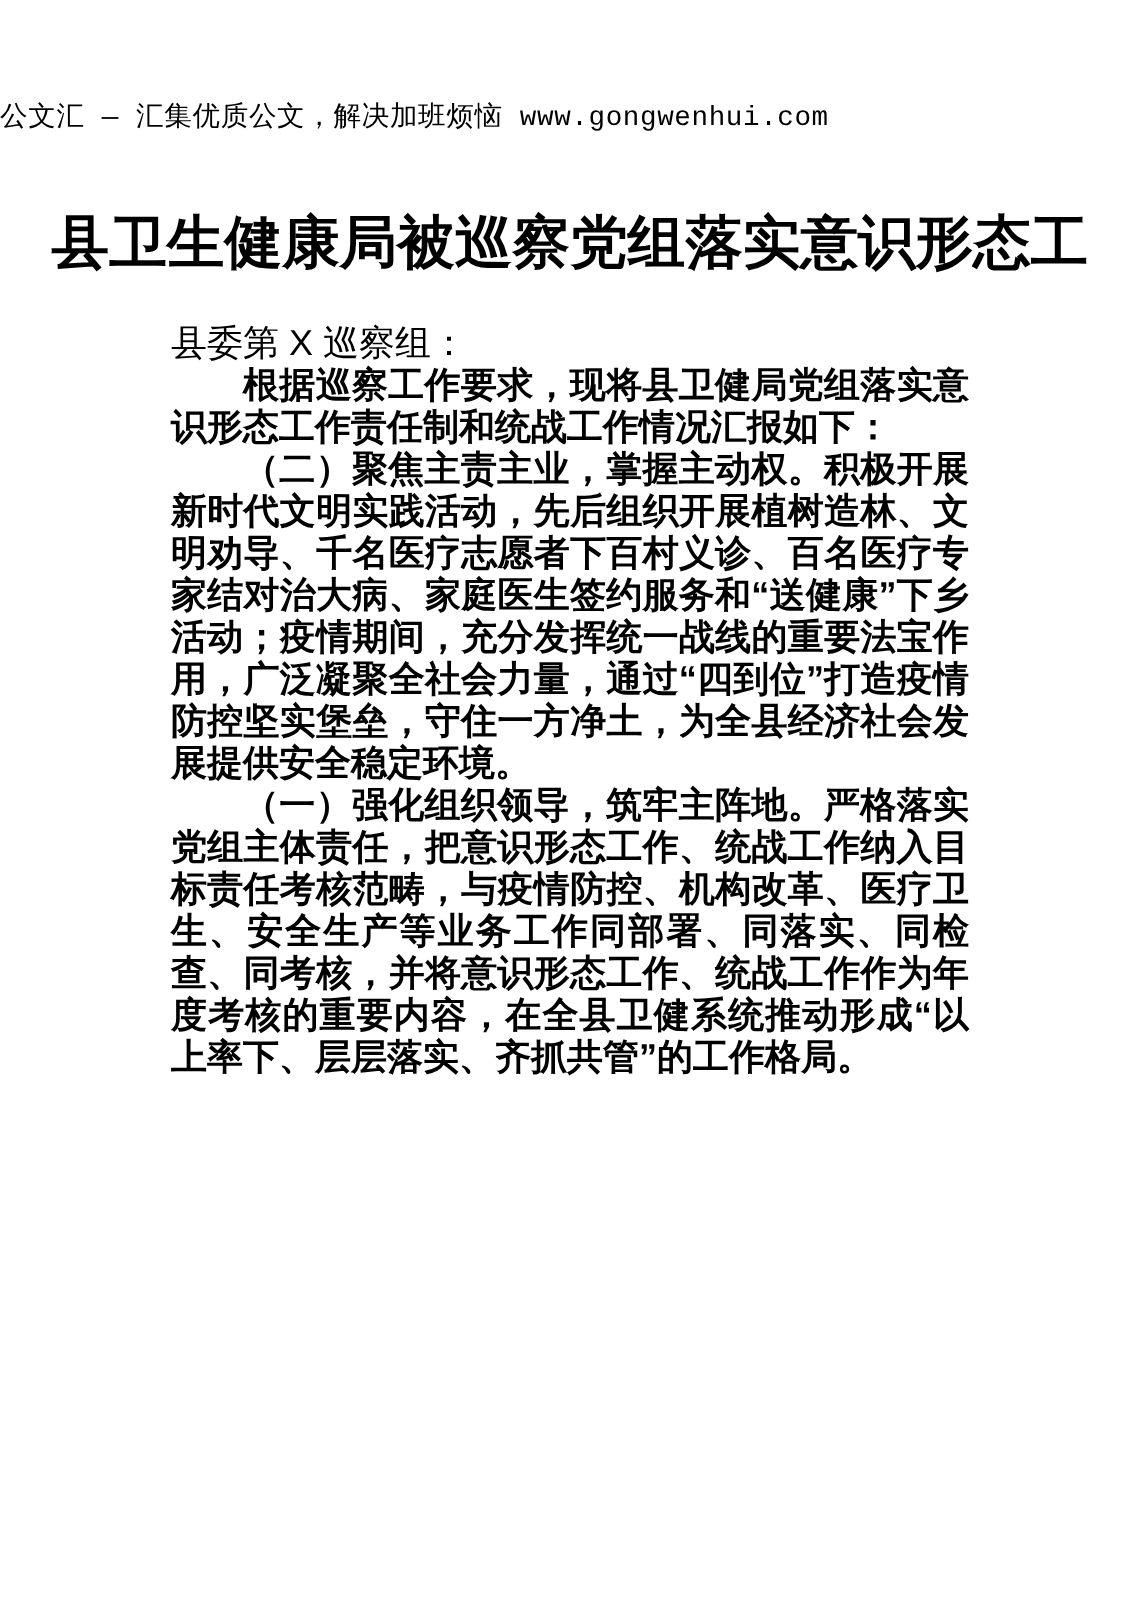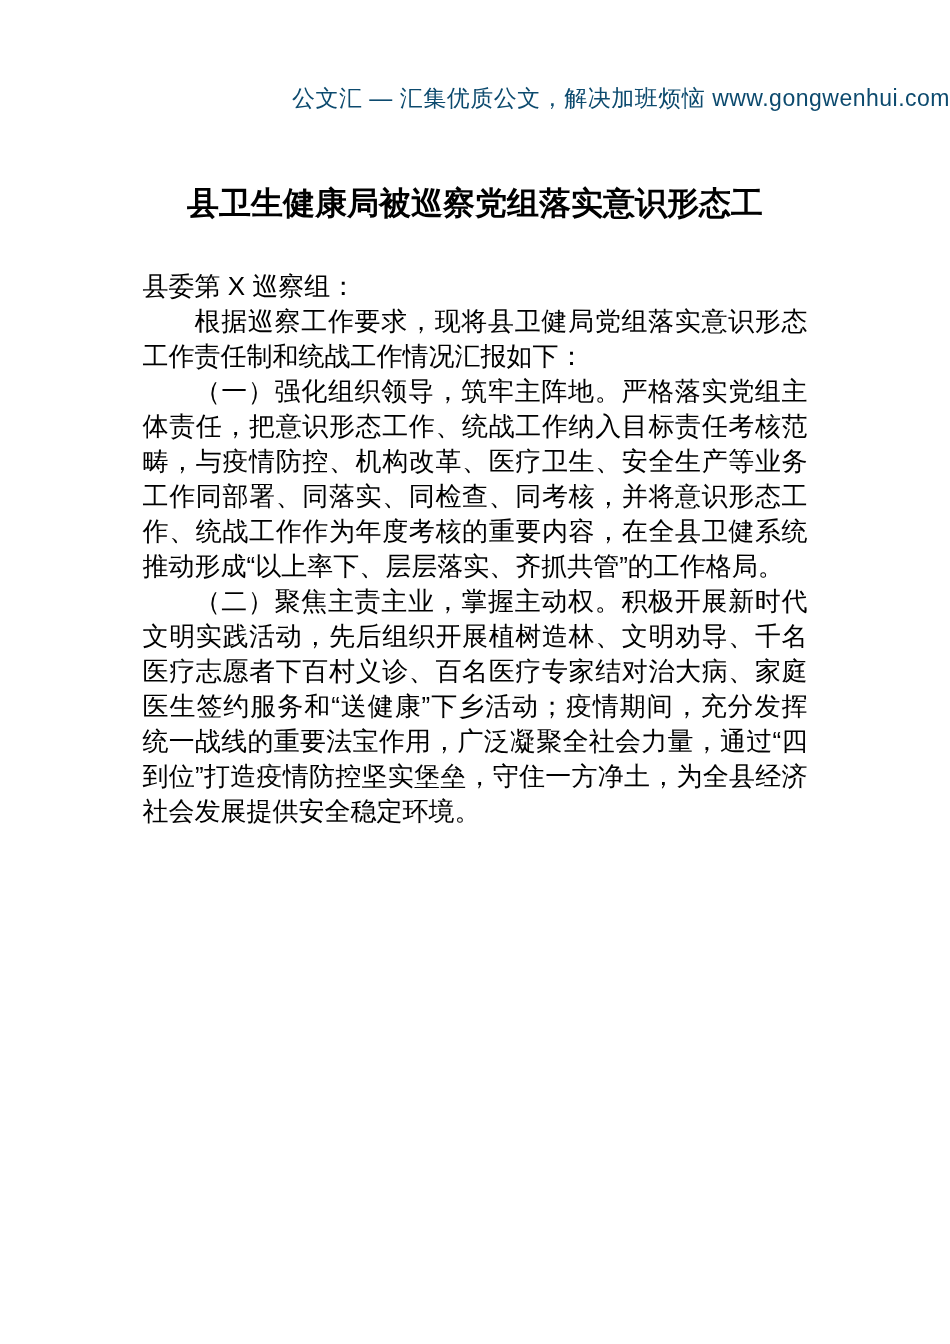--- a/index.html
+++ b/index.html
@@ -14,66 +14,68 @@
     margin: 0 auto;
     background: #ffffff;
     overflow: hidden;
     font-family: "Liberation Sans", sans-serif;
     color: #000000;
     box-sizing: border-box;
     padding-top: 84px;
   }
   .watermark {
     width: 100%;
-    text-align: right;
-    color: #0c4a6e;
+    text-align: left;
+    color: #000000;
     font-size: 23px;
     line-height: 28px;
     font-weight: 400;
     letter-spacing: 0.5px;
+    font-family: Liberation Mono, monospace;
   }
   .doc-title {
     margin: 55px 0 0 0;
     padding: 0;
     text-align: center;
-    font-size: 32px;
+    font-size: 48px;
     font-weight: 700;
     line-height: 72px;
     color: #000000;
   }
   .doc-title .title-line {
     display: block;
   }
   .doc-body {
     width: 665px;
     margin: 30px auto 16px auto;
-    font-size: 26px;
+    font-size: 30px;
     line-height: 35px;
     text-align: justify;
     color: #000000;
   }
   .doc-body p {
     margin: 0;
     padding: 0;
   }
   .doc-body p.indent {
     text-indent: 2em;
+    font-weight: bold;
   }
 </style>
 </head>
 <body>
 
 <div class="page">
 
   <div class="watermark">公文汇 — 汇集优质公文，解决加班烦恼 www.gongwenhui.com</div>
 
   <h1 class="doc-title">
     <span class="title-line">县卫生健康局被巡察党组落实意识形态工</span>
   </h1>
 
   <div class="doc-body">
     <p class="no-indent">县委第 X 巡察组：</p>
     <p class="indent">根据巡察工作要求，现将县卫健局党组落实意识形态工作责任制和统战工作情况汇报如下：</p>
+    <p class="indent">（二）聚焦主责主业，掌握主动权。积极开展新时代文明实践活动，先后组织开展植树造林、文明劝导、千名医疗志愿者下百村义诊、百名医疗专家结对治大病、家庭医生签约服务和“送健康”下乡活动；疫情期间，充分发挥统一战线的重要法宝作用，广泛凝聚全社会力量，通过“四到位”打造疫情防控坚实堡垒，守住一方净土，为全县经济社会发展提供安全稳定环境。</p>
     <p class="indent">（一）强化组织领导，筑牢主阵地。严格落实党组主体责任，把意识形态工作、统战工作纳入目标责任考核范畴，与疫情防控、机构改革、医疗卫生、安全生产等业务工作同部署、同落实、同检查、同考核，并将意识形态工作、统战工作作为年度考核的重要内容，在全县卫健系统推动形成“以上率下、层层落实、齐抓共管”的工作格局。</p>
-    <p class="indent">（二）聚焦主责主业，掌握主动权。积极开展新时代文明实践活动，先后组织开展植树造林、文明劝导、千名医疗志愿者下百村义诊、百名医疗专家结对治大病、家庭医生签约服务和“送健康”下乡活动；疫情期间，充分发挥统一战线的重要法宝作用，广泛凝聚全社会力量，通过“四到位”打造疫情防控坚实堡垒，守住一方净土，为全县经济社会发展提供安全稳定环境。</p>
   </div>
 
 </div>
 
 </body></html>

